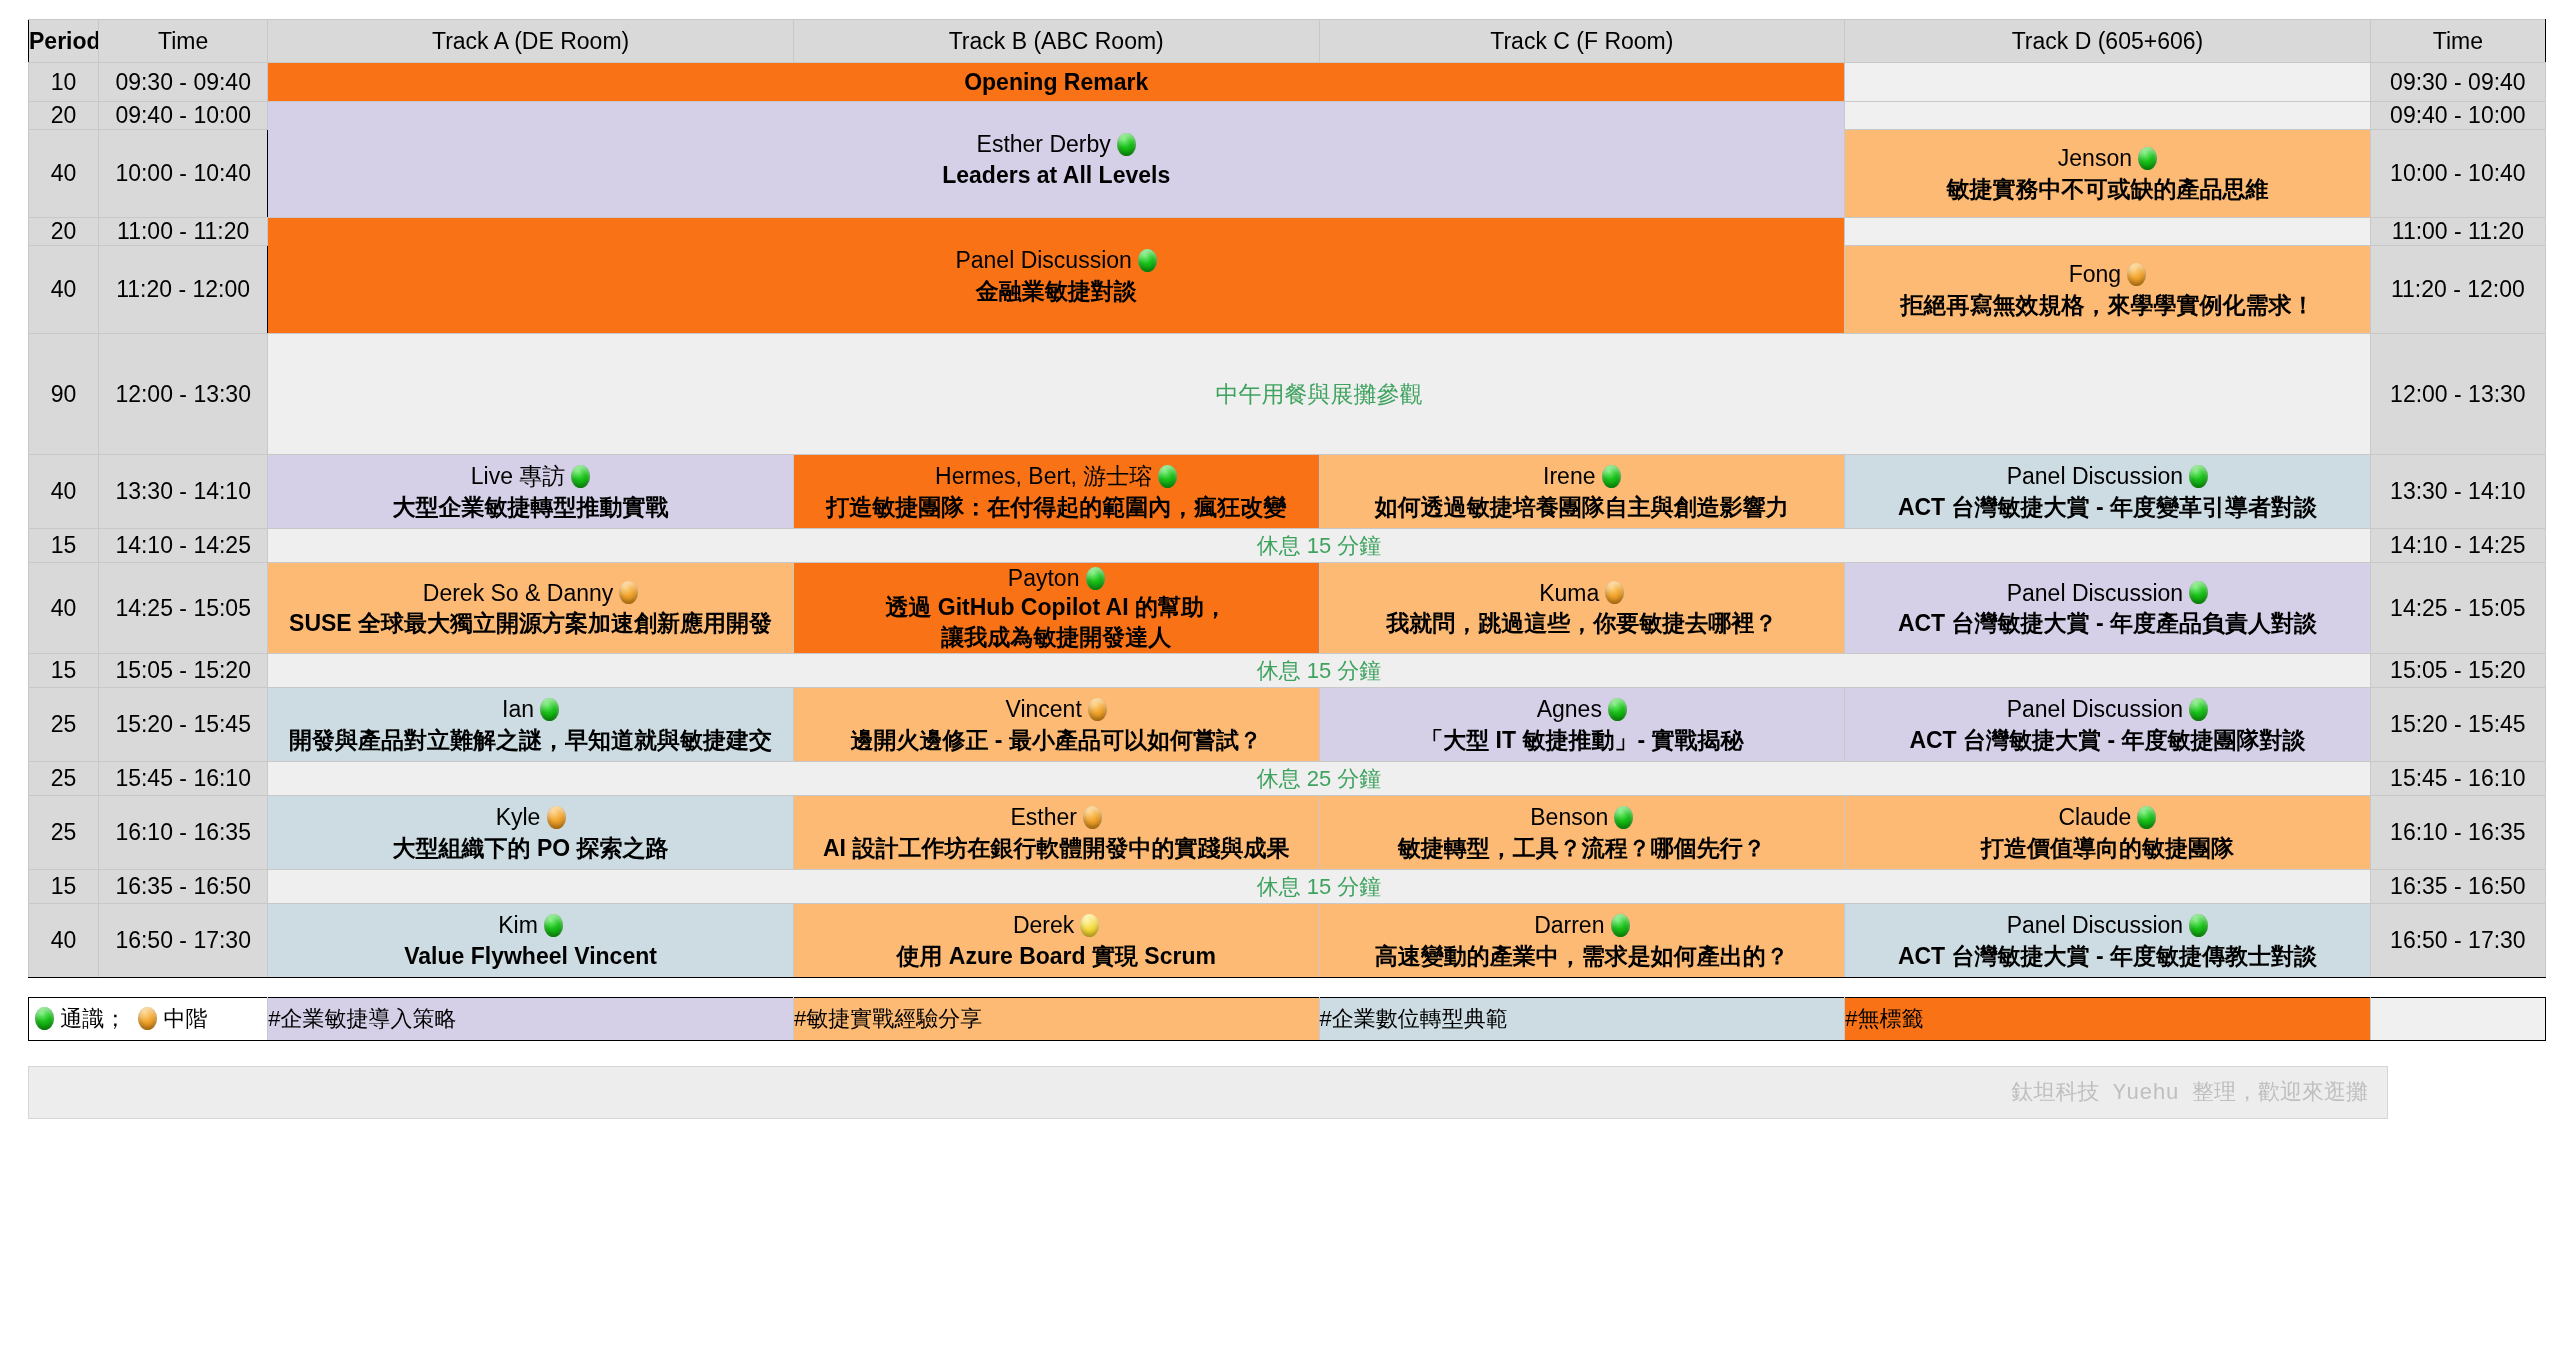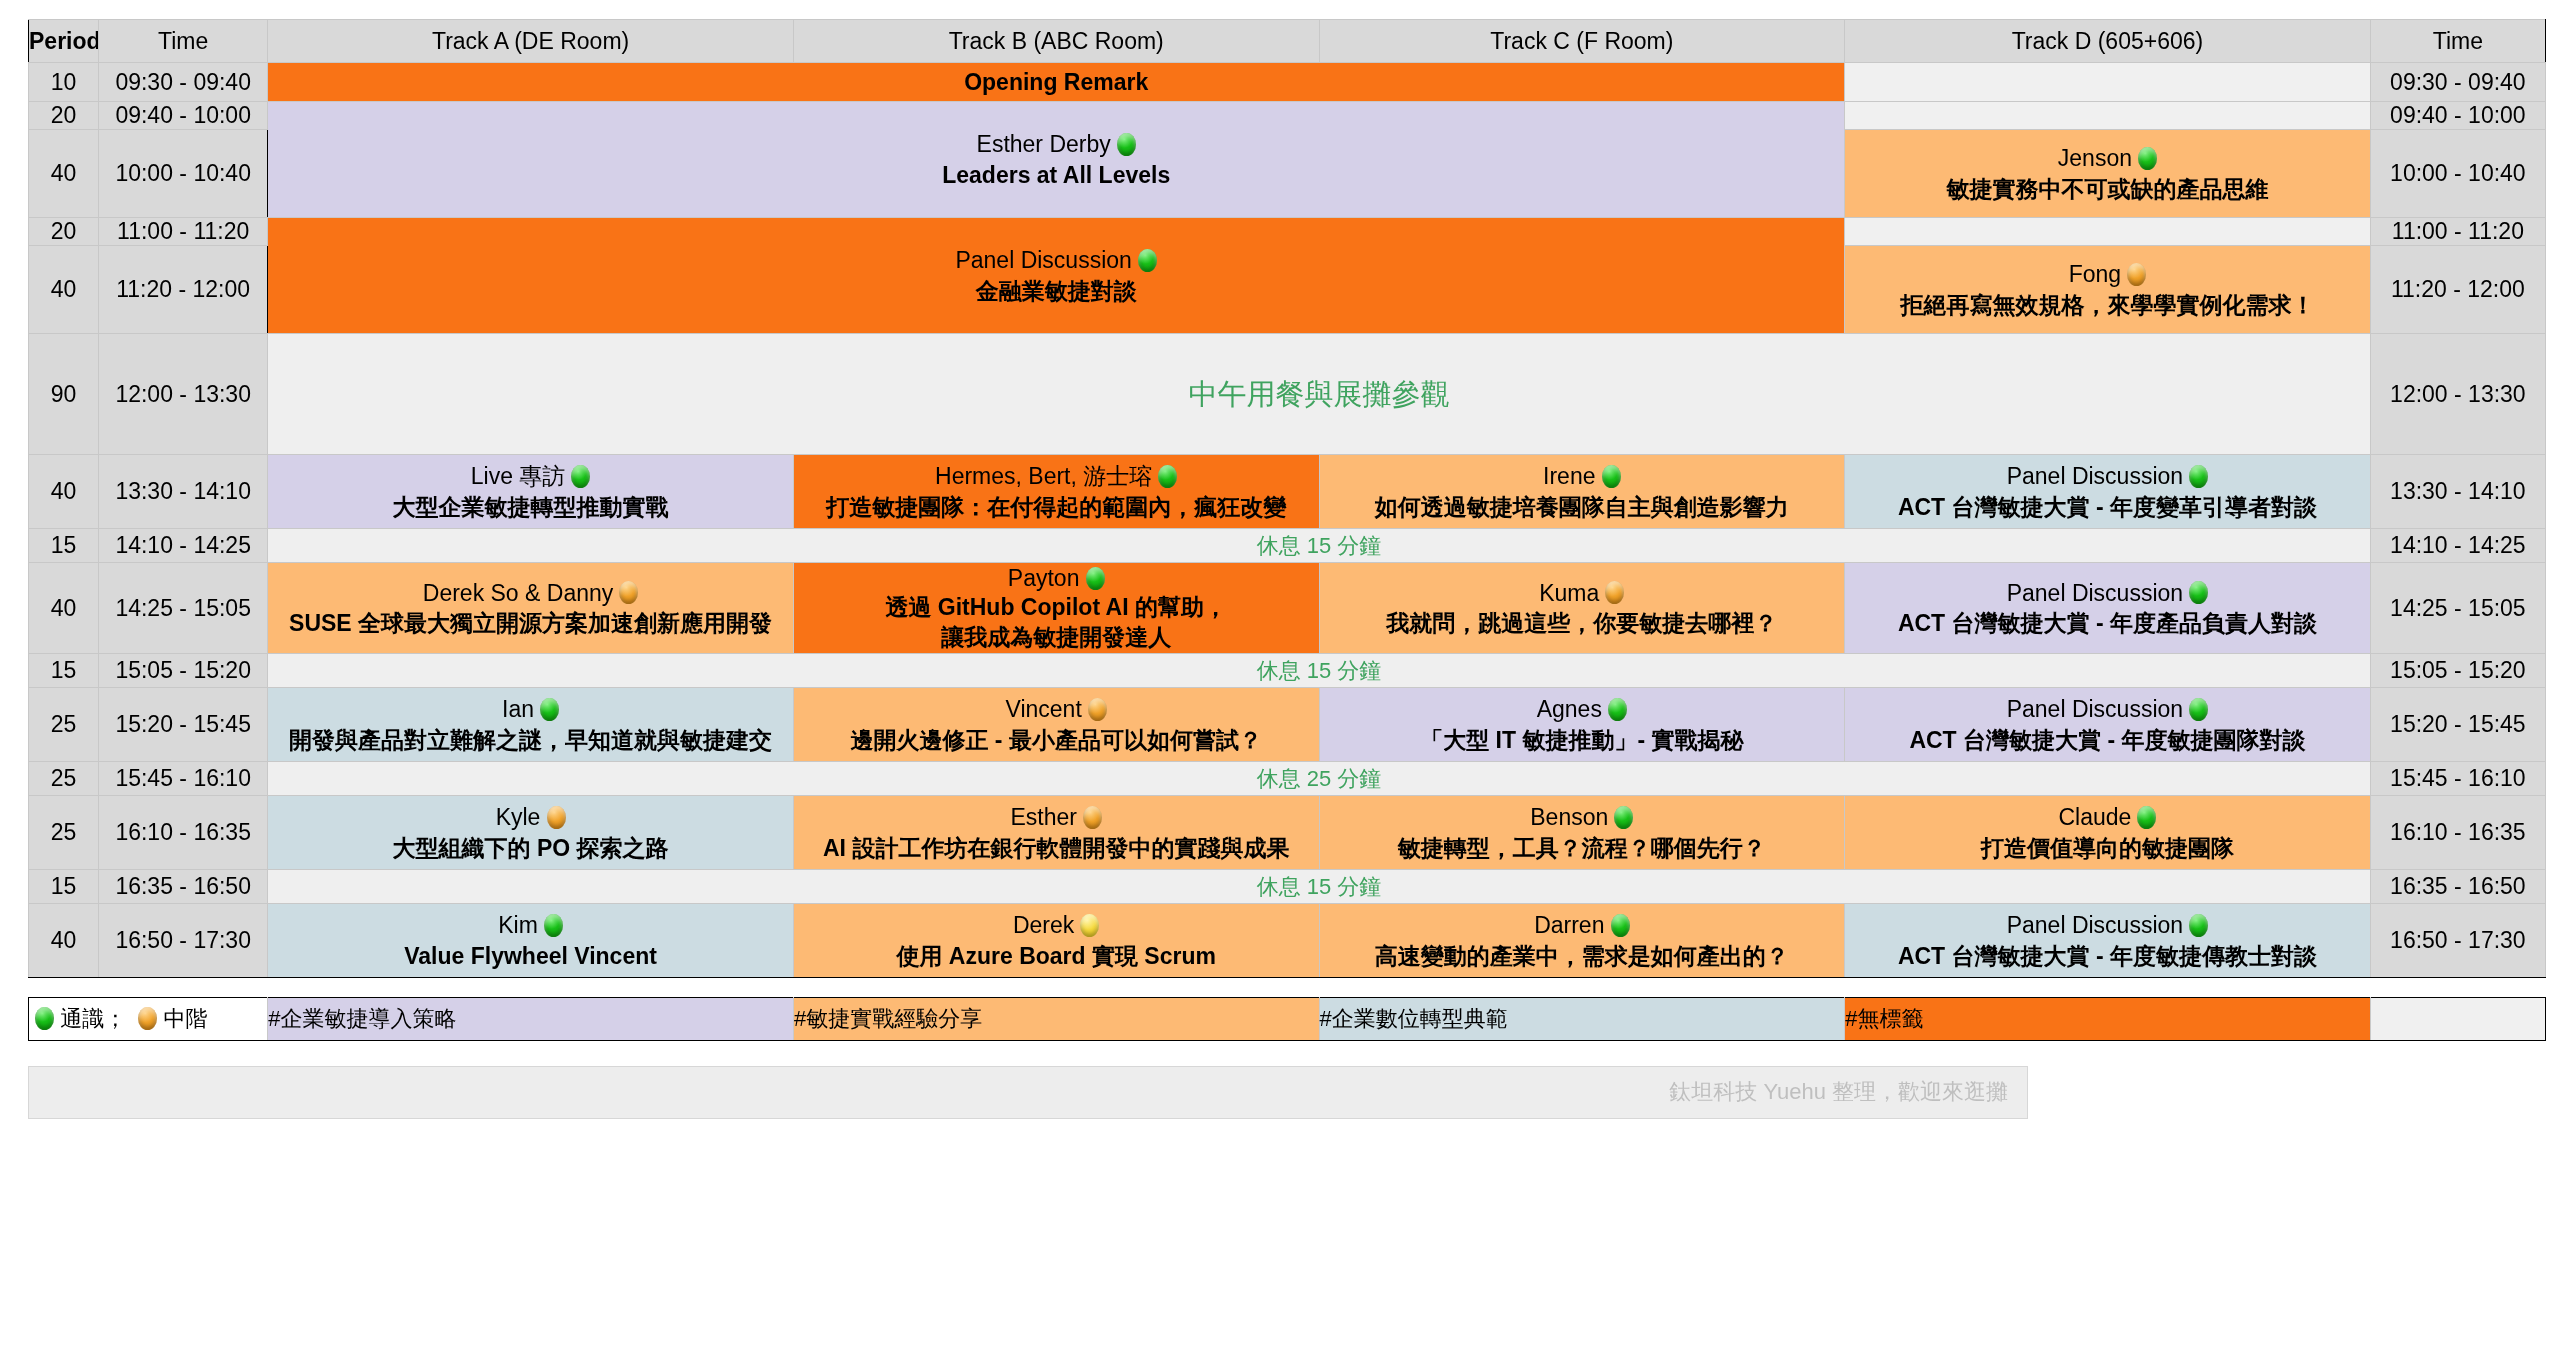--- a/index.html
+++ b/index.html
@@ -50,21 +50,21 @@
   .dot{
     display:inline-block;width:19px;height:23px;border-radius:50%;
     vertical-align:-3.5px;margin-left:6.1px;
     box-shadow:inset 0 -3.5px 4.4px rgba(0,0,0,.28), inset 0 3.5px 4.4px rgba(255,255,255,.55);
   }
   .dot.green{background:radial-gradient(circle at 38% 28%, #7ef07e 0%, #18c018 42%, #089808 100%);}
   .dot.orange{background:radial-gradient(circle at 38% 28%, #ffd489 0%, #f0a22a 45%, #d4820d 100%);}
   .dot.yellow{background:radial-gradient(circle at 38% 28%, #fff4a8 0%, #f5d93c 48%, #e5c419 100%);}
 
   .break{color:#3fa35f;font-size:22px;font-weight:400;}
-  .lunch{color:#3fa35f;font-size:29px;font-weight:400;}
+  .lunch{color:#3fa35f;font-size:23px;font-weight:400;}
 
   
   .bg-purple{background:#d5d0e8;}
   .bg-cream {background:#f97316;}
   .bg-peach {background:#fdba74;}
   .bg-blue  {background:#ccdce2;}
   .bg-grey  {background:#f0f0f0;}
   .bg-lgrey {background:#efefef;}
 
   .bdr-top-black{border-top:1.7px solid #000 !important;}
@@ -73,21 +73,21 @@
   
   table.legend{border-collapse:collapse;table-layout:fixed;width:2518px;margin-top:19px;}
   table.legend td{
     border:0.9px solid #c9c9c9;border-top:1.7px solid #000;border-bottom:1.7px solid #000;
     height:42px;font-size:22px;padding:0;
   }
   table.legend td.lg-first{border-left:1.7px solid #000;background:#ffffff;font-size:22px;}
   table.legend td.lg-last{border-right:1.7px solid #000;background:#f0f0f0;}
 
   
-  table.foot{border-collapse:collapse;table-layout:fixed;width:2000px;margin-top:24.4px;}
+  table.foot{border-collapse:collapse;table-layout:fixed;width:2360px;margin-top:24.4px;font-family:Liberation Mono, monospace;}
   table.foot td{
     border:0.9px solid #d7d7d7;height:51px;background:#ededed;padding:0 19px;
     font-size:22px;color:#bfbfbf;text-align:right;
   }
 </style>
 </head>
 <body>
 
 <div class="page">
 

